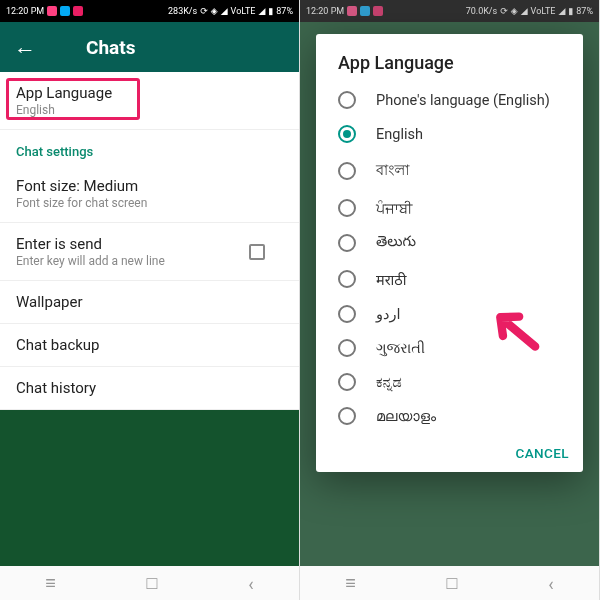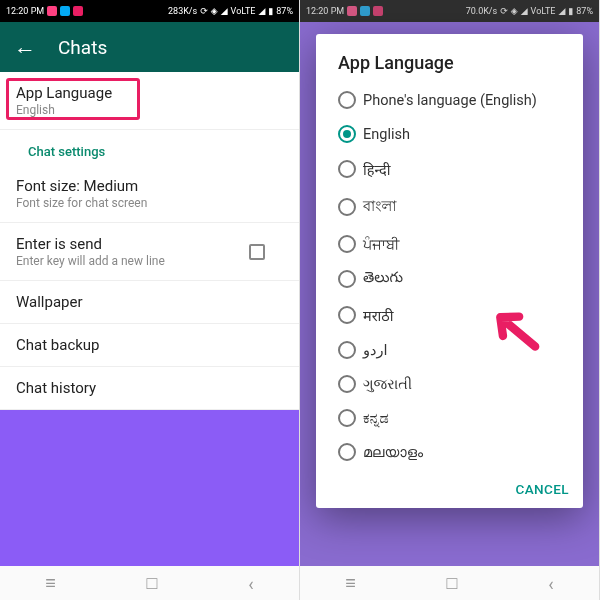--- a/index.html
+++ b/index.html
@@ -1,38 +1,38 @@
 <!DOCTYPE html>
 <html><head>
 <meta charset="utf-8">
 <style>
 * { margin: 0; padding: 0; box-sizing: border-box; font-family: Roboto, -apple-system, sans-serif; }
 body { width: 600px; height: 600px; background: #f0f0f0; display: flex; position: relative; }
-.phone { width: 300px; height: 600px; background: #8b5cf6; position: relative; overflow: hidden; border-right: 1px solid #ddd; }
+.phone { width: 300px; height: 600px; background: #14532d; position: relative; overflow: hidden; border-right: 1px solid #ddd; }
 .statusbar { height: 22px; background: #000; color: #fff; display: flex; align-items: center; justify-content: space-between; padding: 0 6px; font-size: 9px; }
 .statusbar .left { display: flex; align-items: center; gap: 3px; }
 .statusbar .right { display: flex; gap: 3px; }
 .statusbar .icon-box { width: 10px; height: 10px; border-radius: 2px; }
 .appbar { height: 50px; background: #075E54; color: #fff; display: flex; align-items: center; padding: 0 14px; gap: 22px; }
 .appbar .back { font-size: 22px; }
-.appbar .title { font-size: 19px; font-weight: 400; }
+.appbar .title { font-size: 19px; font-weight: 700; margin-left: 28px; }
 .content { background: #fff; }
 .setting { padding: 12px 16px; border-bottom: 1px solid #eee; }
 .setting .label { font-size: 15px; color: #222; }
 .setting .sub { font-size: 12px; color: #888; margin-top: 1px; }
-.section-header { padding: 14px 28px 6px; font-size: 13px; font-weight: 500; color: #0a8a6e; }
+.section-header { padding: 14px 16px 6px; font-size: 13px; font-weight: 500; color: #0a8a6e; }
 .setting.with-check { display: flex; justify-content: space-between; align-items: center; }
 .chk { width: 16px; height: 16px; border: 2px solid #888; border-radius: 2px; margin-right: 18px; }
 .highlight-box { position: absolute; top: 78px; left: 6px; width: 134px; height: 42px; border: 3px solid #e91e63; border-radius: 3px; pointer-events: none; }
 .navbar { position: absolute; bottom: 0; left: 0; right: 0; height: 34px; background: #fafafa; display: flex; justify-content: space-around; align-items: center; color: #555; font-size: 18px; }
 .navbar span { opacity: .6; }
 .dim-bg { position: absolute; inset: 0; background: #888; opacity: .35; }
 .dialog { position: absolute; top: 34px; left: 16px; right: 16px; background: #fff; border-radius: 3px; box-shadow: 0 10px 40px rgba(0,0,0,.4); padding: 18px 0 8px; }
 .dialog h3 { font-size: 18px; font-weight: 500; color: #222; padding: 0 22px 10px; }
-.dialog .opt { display: flex; align-items: center; gap: 7px; padding: 8px 22px; font-size: 14.5px; color: #333; }
+.dialog .opt { display: flex; align-items: center; gap: 20px; padding: 8px 22px; font-size: 14.5px; color: #333; }
 .radio { width: 18px; height: 18px; border: 2px solid #777; border-radius: 50%; position: relative; flex-shrink: 0; }
 .radio.checked { border-color: #009688; }
 .radio.checked::after { content: ""; position: absolute; inset: 3px; background: #009688; border-radius: 50%; }
 .dialog .actions { text-align: right; padding: 10px 14px 2px; margin-left: 20px; }
 .dialog .cancel { color: #009688; font-weight: 500; font-size: 13.5px; letter-spacing: .4px; background: none; border: none; }
 .arrow { position: absolute; top: 290px; left: 480px; transform: rotate(-140deg); pointer-events: none; }
 .arrow svg { width: 70px; height: 70px; }
 </style>
 </head>
 <body>
@@ -133,24 +133,20 @@
         <div class="opt">
           <div class="radio"></div>
           <span>Phone's language (English)</span>
         </div>
         <div class="opt">
           <div class="radio checked"></div>
           <span>English</span>
         </div>
         <div class="opt">
           <div class="radio"></div>
-          <span>हिन्दी</span>
-        </div>
-        <div class="opt">
-          <div class="radio"></div>
           <span>বাংলা</span>
         </div>
         <div class="opt">
           <div class="radio"></div>
           <span>ਪੰਜਾਬੀ</span>
         </div>
         <div class="opt">
           <div class="radio"></div>
           <span>తెలుగు</span>
         </div>

